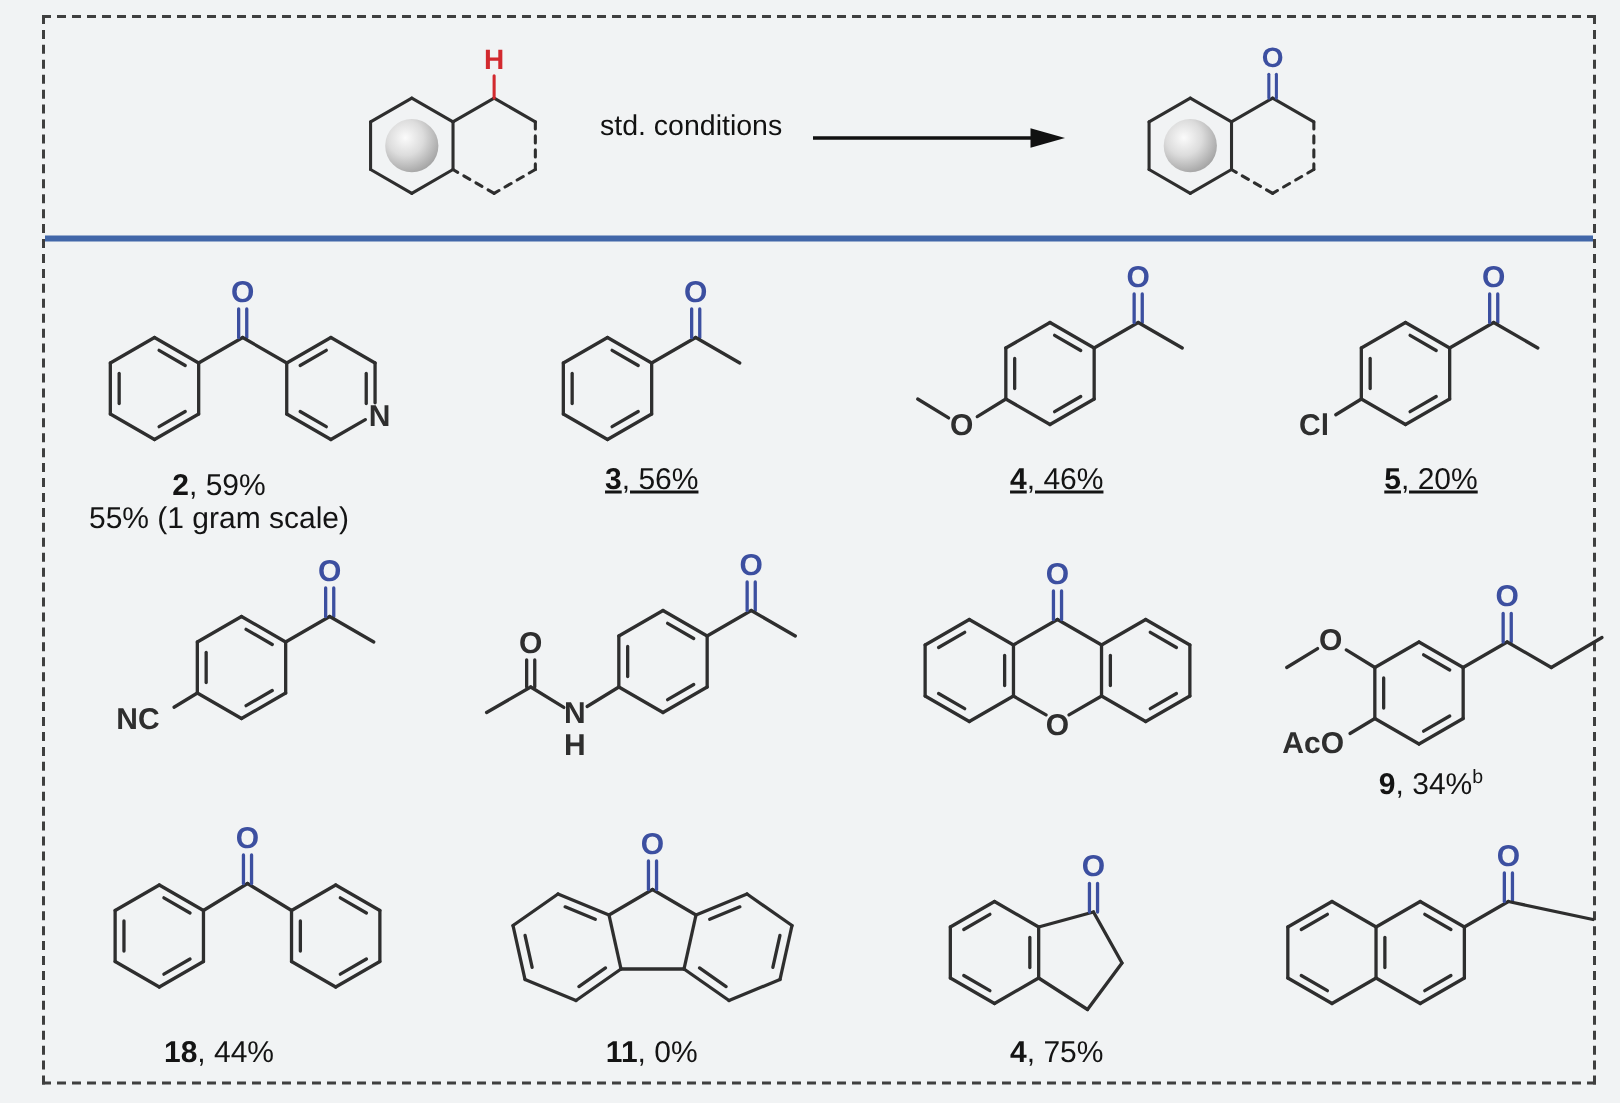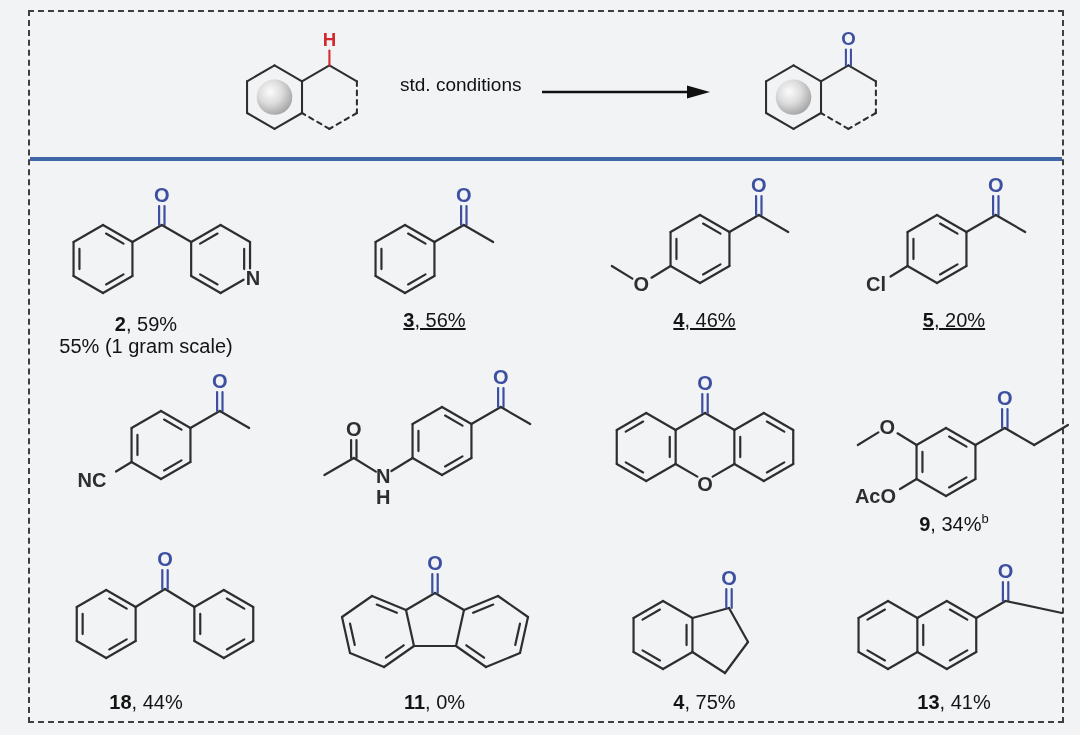--- a/index.html
+++ b/index.html
@@ -415,19 +415,16 @@
           <line x1="93.35513627132909" y1="75" x2="122.8" y2="58" stroke="#2e2e2e" stroke-width="2.2" stroke-linecap="round"></line>
           <line x1="125.86226582778177" y1="66.568" x2="143.29362515515496" y2="76.632" stroke="#2e2e2e" stroke-width="2.2" stroke-linecap="round"></line>
           <line x1="143.29362515515496" y1="107.368" x2="125.86226582778177" y2="117.432" stroke="#2e2e2e" stroke-width="2.2" stroke-linecap="round"></line>
           <line x1="99.24410901706327" y1="102.064" x2="99.24410901706327" y2="81.936" stroke="#2e2e2e" stroke-width="2.2" stroke-linecap="round"></line>
           <line x1="152.2" y1="75" x2="181.6" y2="58" stroke="#2e2e2e" stroke-width="2.2" stroke-linecap="round"></line>
           <line x1="184.29999999999998" y1="58" x2="184.29999999999998" y2="39" stroke="#3c4fa0" stroke-width="2.2" stroke-linecap="round"></line>
           <line x1="178.9" y1="58" x2="178.9" y2="39" stroke="#3c4fa0" stroke-width="2.2" stroke-linecap="round"></line>
           <text x="181.6" y="28" text-anchor="middle" dominant-baseline="central" fill="#3c4fa0" font-size="20">O</text>
           <line x1="181.6" y1="58" x2="238" y2="70" stroke="#2e2e2e" stroke-width="2.2" stroke-linecap="round"></line>
         </svg>
-      <div class="lbl b12">
-        <div><b>13</b><span>, 41%</span></div>
-      </div>
     </div>
 
   </div>
 </div>
 
 </body></html>

